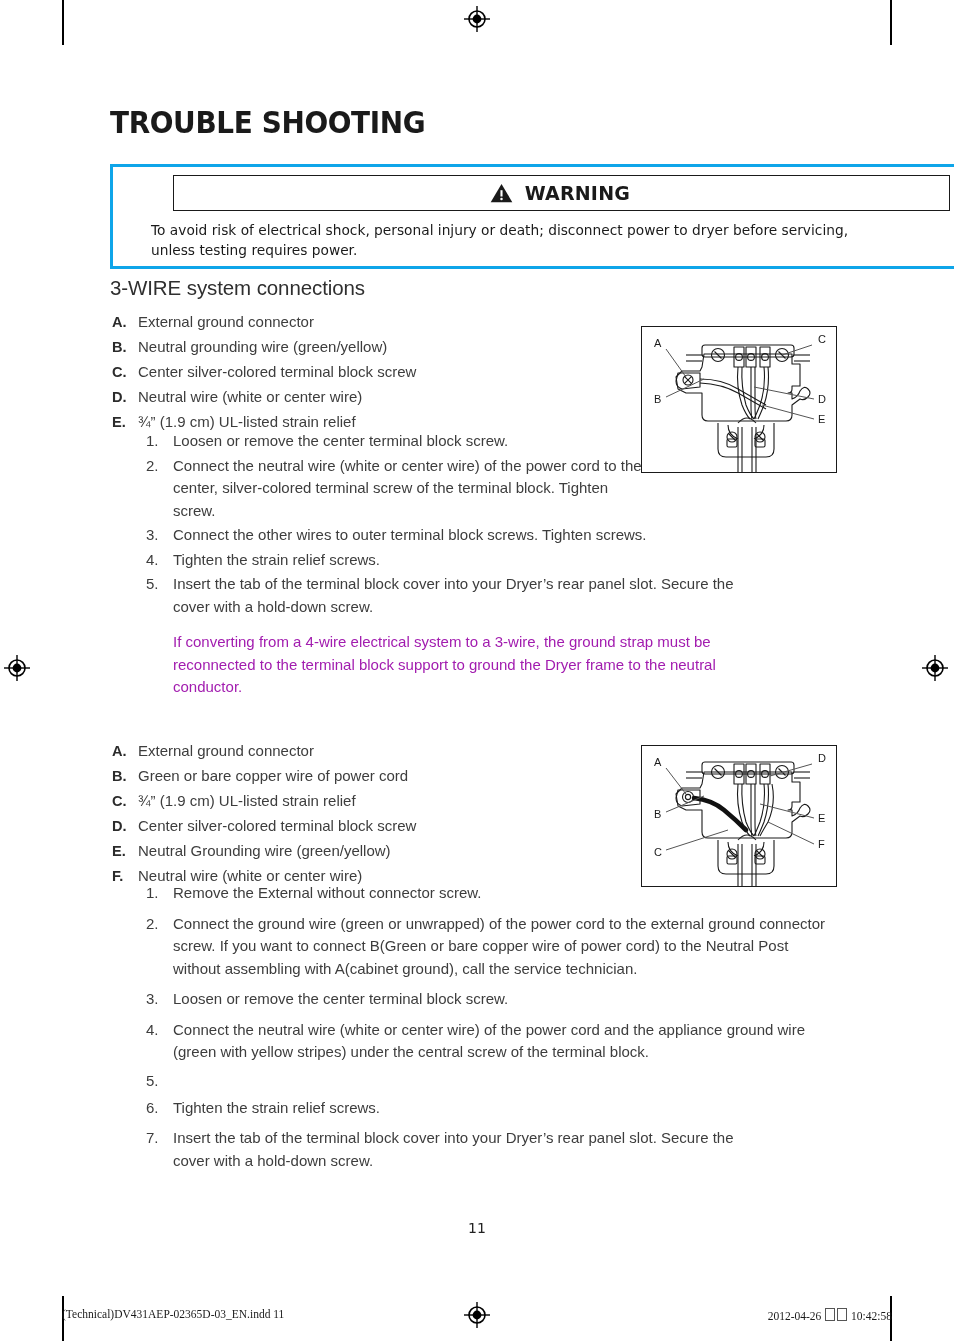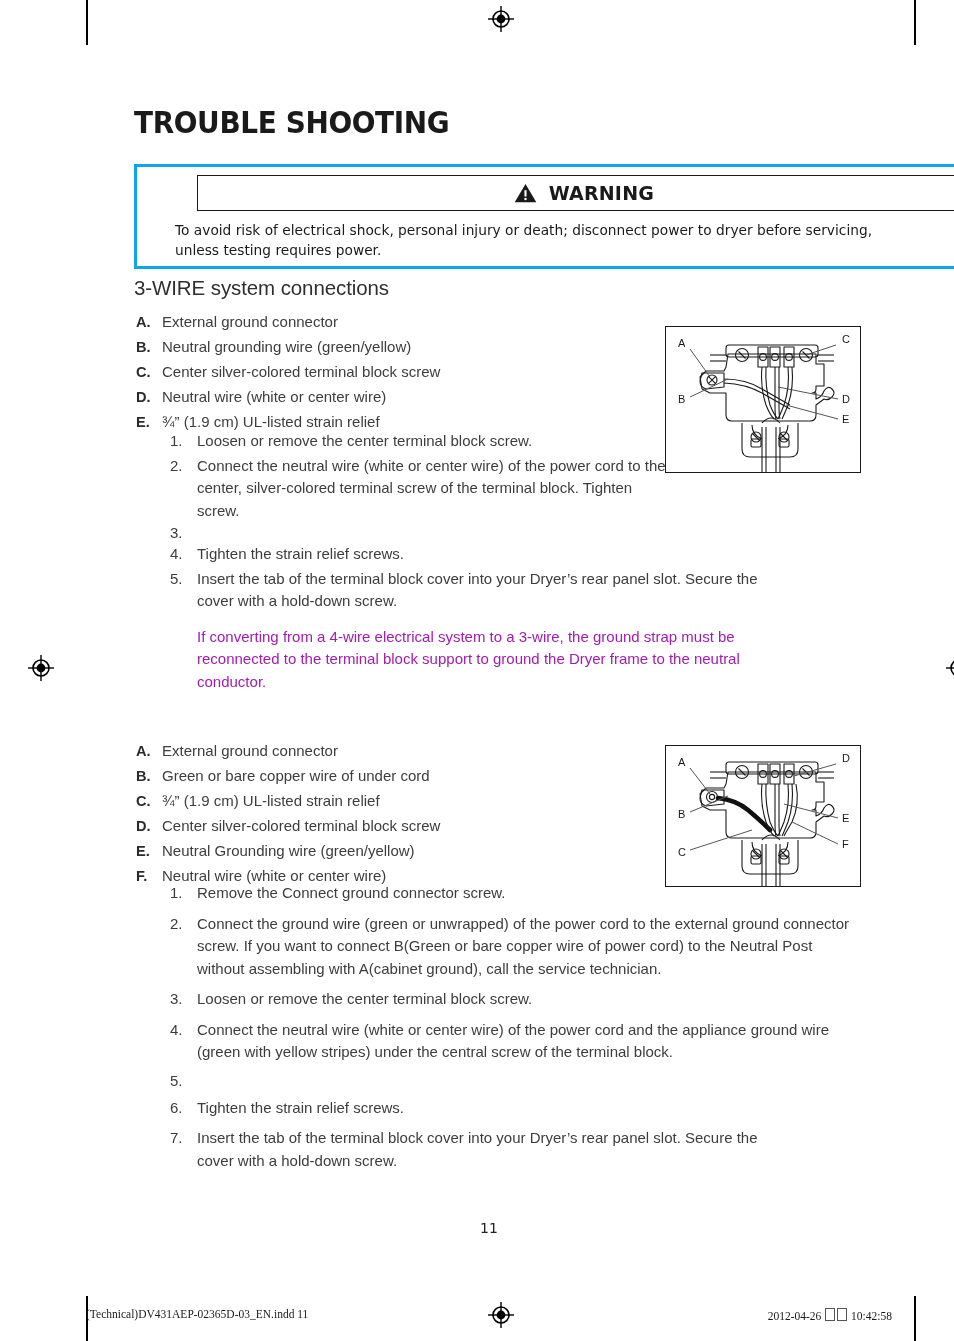--- a/index.html
+++ b/index.html
@@ -4,21 +4,21 @@
 <style>
   html,body{margin:0;padding:0;}
   body{
     width:954px;height:1341px;
     background:#ffffff;
     font-family:"Liberation Sans", sans-serif;
     color:#3b3b3b;
     position:relative;
     overflow:hidden;
   }
-  .page{position:absolute;inset:0;margin-left:24px;}
+  .page{position:absolute;inset:0;}
 
   
   .reg{position:absolute;width:26px;height:26px;}
   .reg svg{display:block;}
   .cropmark{position:absolute;background:#000;}
   .v-crop{width:2px;height:45px;}
 
   
   .title{
     position:absolute;left:110px;top:108px;
@@ -221,20 +221,21 @@
     <div class="nitem">
       <span class="mk">1.</span>
       <span class="tx">Loosen or remove the center terminal block screw.</span>
     </div>
     <div class="nitem">
       <span class="mk">2.</span>
       <span class="tx" style="max-width:476px;">Connect the neutral wire (white or center wire) of the power cord to the center, silver-colored terminal screw of the terminal block. Tighten screw.</span>
     </div>
     <div class="nitem">
       <span class="mk">3.</span>
+      <span class="tx">Connect the other wires to outer terminal block screws. Tighten screws.</span>
     </div>
     <div class="nitem">
       <span class="mk">4.</span>
       <span class="tx">Tighten the strain relief screws.</span>
     </div>
     <div class="nitem">
       <span class="mk">5.</span>
       <span class="tx" style="max-width:575px;">Insert the tab of the terminal block cover into your Dryer’s rear panel slot. Secure the cover with a hold-down screw.</span>
     </div>
     <div class="note" style="max-width:620px;">If converting from a 4-wire electrical system to a 3-wire, the ground strap must be reconnected to the terminal block support to ground the Dryer frame to the neutral conductor.</div>
@@ -320,21 +321,21 @@
   </div>
 
 
   <div class="letter-list" style="top:739px;width:520px;">
     <div class="litem">
       <span class="mk">A.</span>
       <span class="tx">External ground connector</span>
     </div>
     <div class="litem">
       <span class="mk">B.</span>
-      <span class="tx">Green or bare copper wire of under cord</span>
+      <span class="tx">Green or bare copper wire of power cord</span>
     </div>
     <div class="litem">
       <span class="mk">C.</span>
       <span class="tx">¾” (1.9 cm) UL-listed strain relief</span>
     </div>
     <div class="litem">
       <span class="mk">D.</span>
       <span class="tx">Center silver-colored terminal block screw</span>
     </div>
     <div class="litem">
@@ -343,21 +344,21 @@
     </div>
     <div class="litem">
       <span class="mk">F.</span>
       <span class="tx">Neutral wire (white or center wire)</span>
     </div>
   </div>
 
   <div class="num-list" style="top:882px;width:680px;">
     <div class="nitem">
       <span class="mk">1.</span>
-      <span class="tx">Remove the Connect ground connector screw.</span>
+      <span class="tx">Remove the External without connector screw.</span>
     </div>
     <div class="nitem" style="margin-top:8px;">
       <span class="mk">2.</span>
       <span class="tx" style="max-width:660px;">Connect the ground wire (green or unwrapped) of the power cord to the external ground connector screw. If you want to connect B(Green or bare copper wire of power cord) to the Neutral Post without assembling with A(cabinet ground), call the service technician.</span>
     </div>
     <div class="nitem" style="margin-top:8px;">
       <span class="mk">3.</span>
       <span class="tx">Loosen or remove the center terminal block screw.</span>
     </div>
     <div class="nitem" style="margin-top:8px;">

